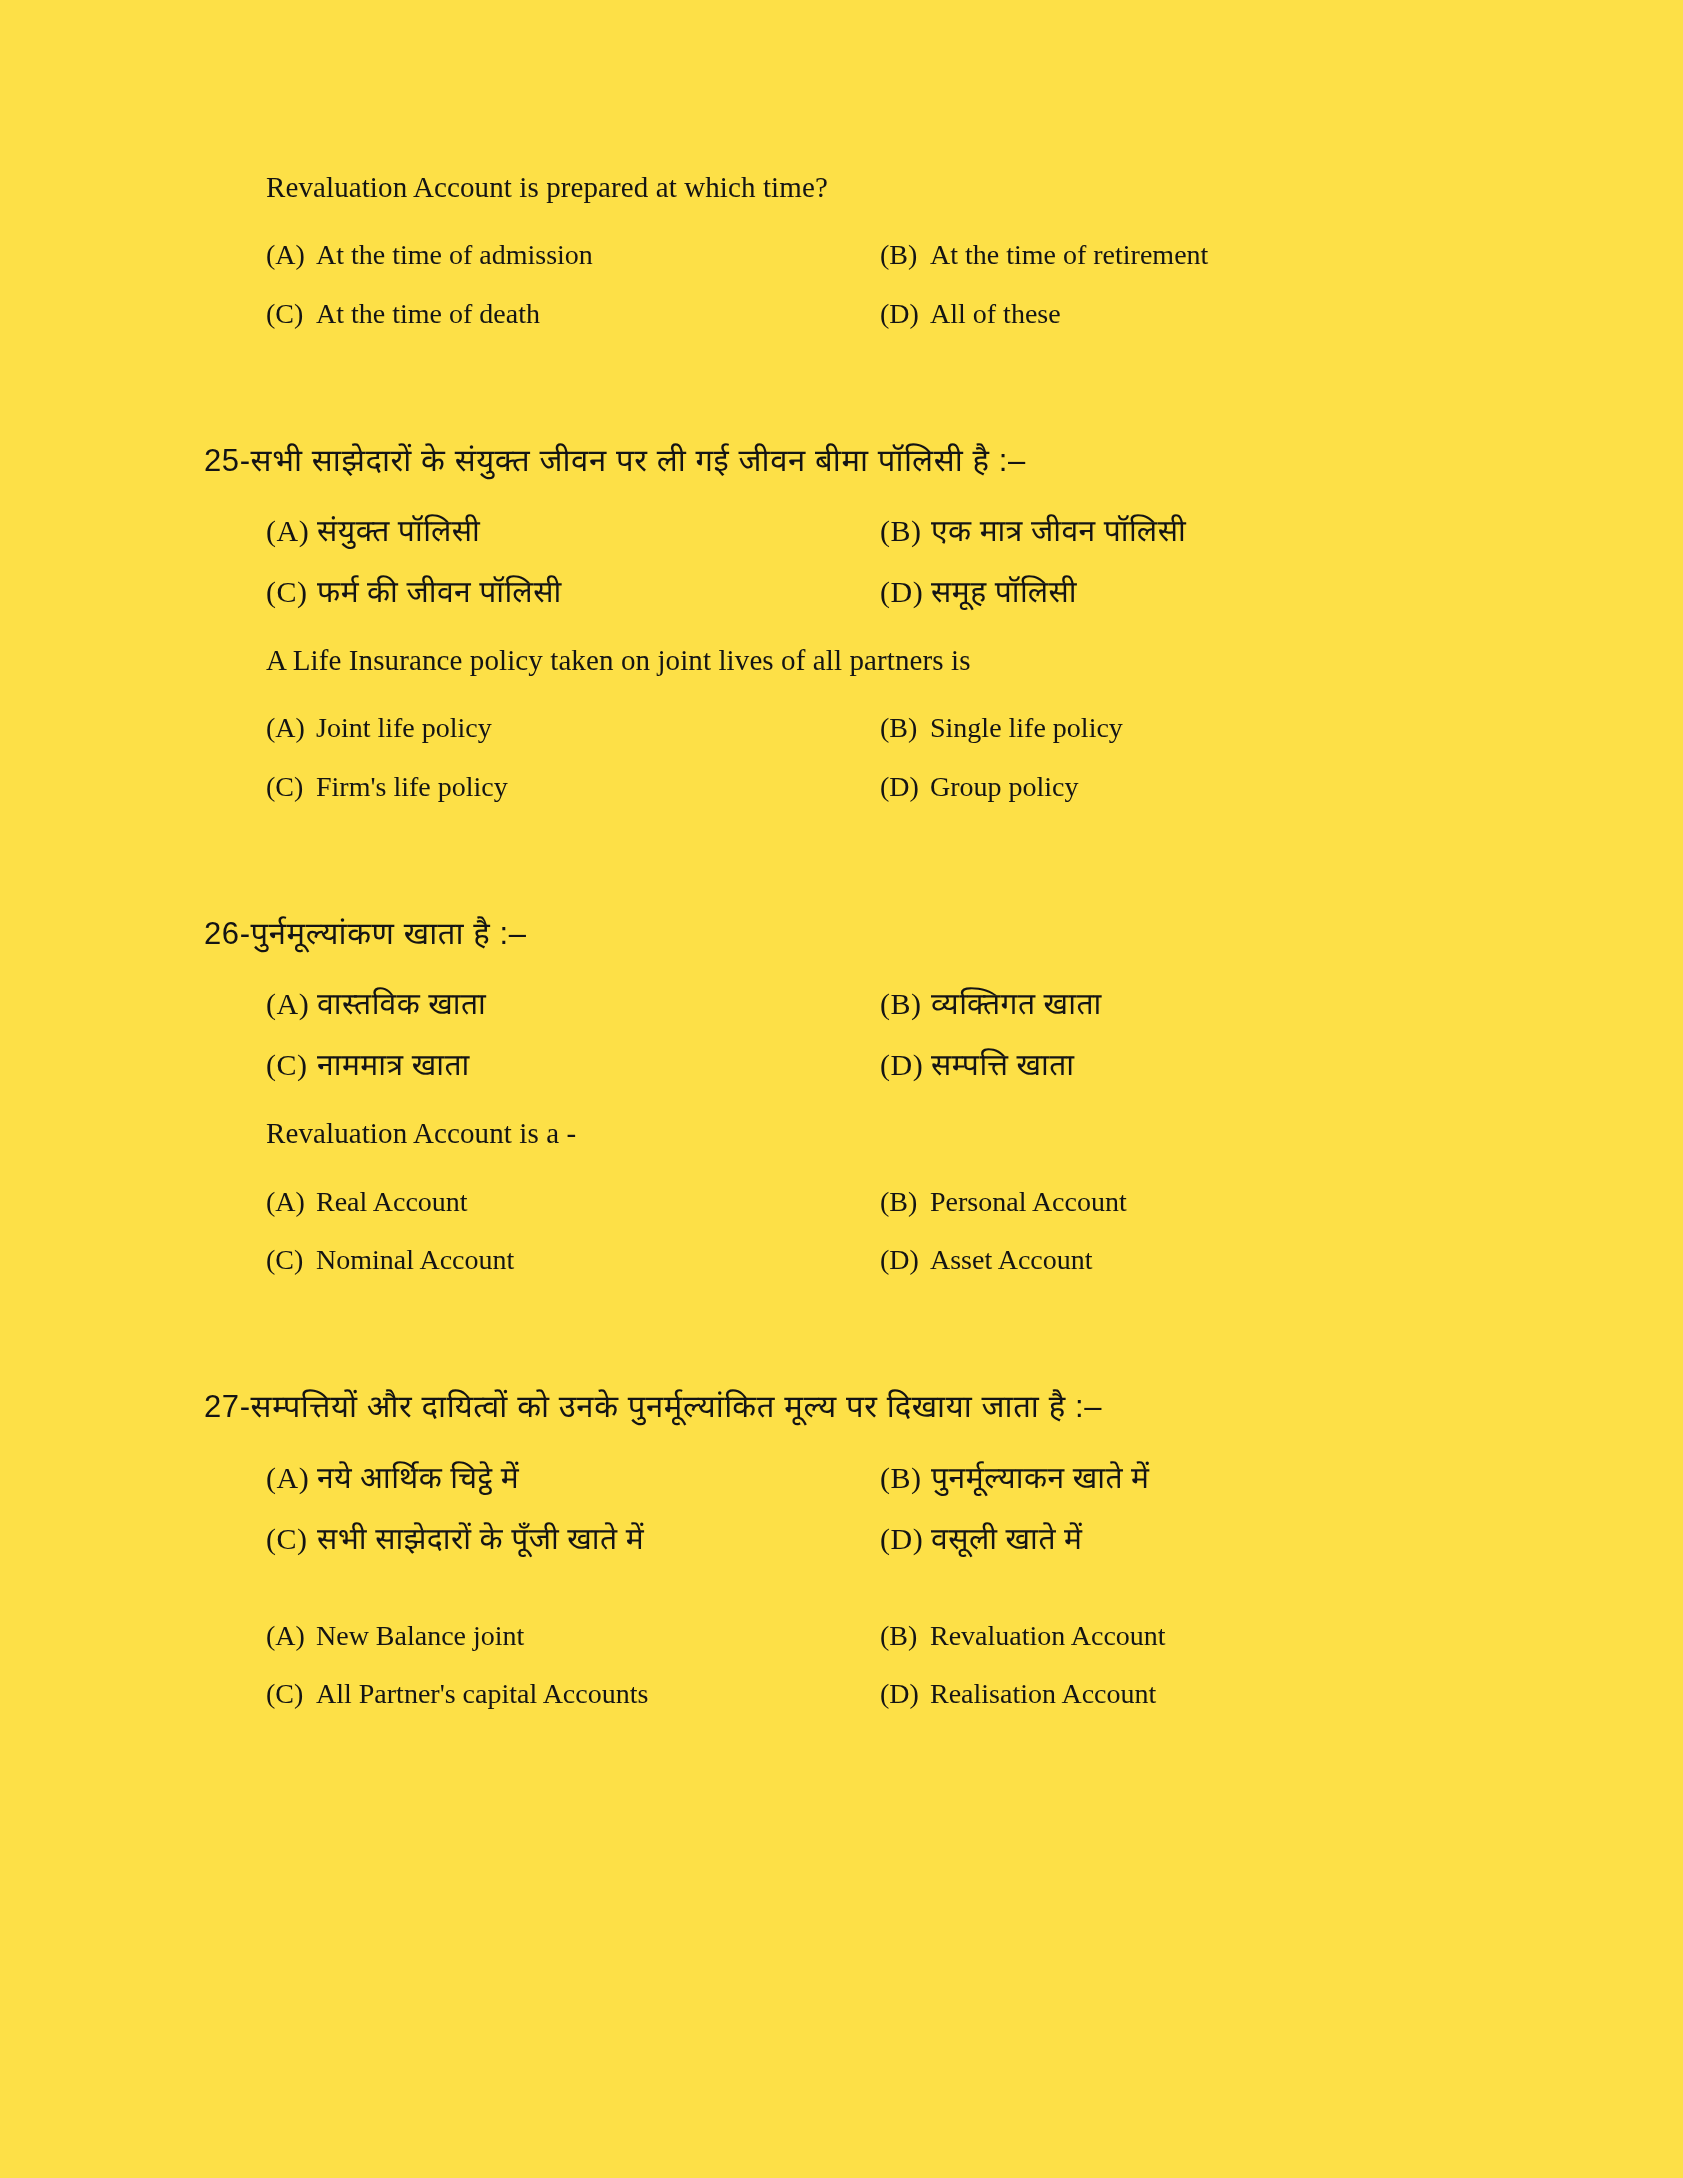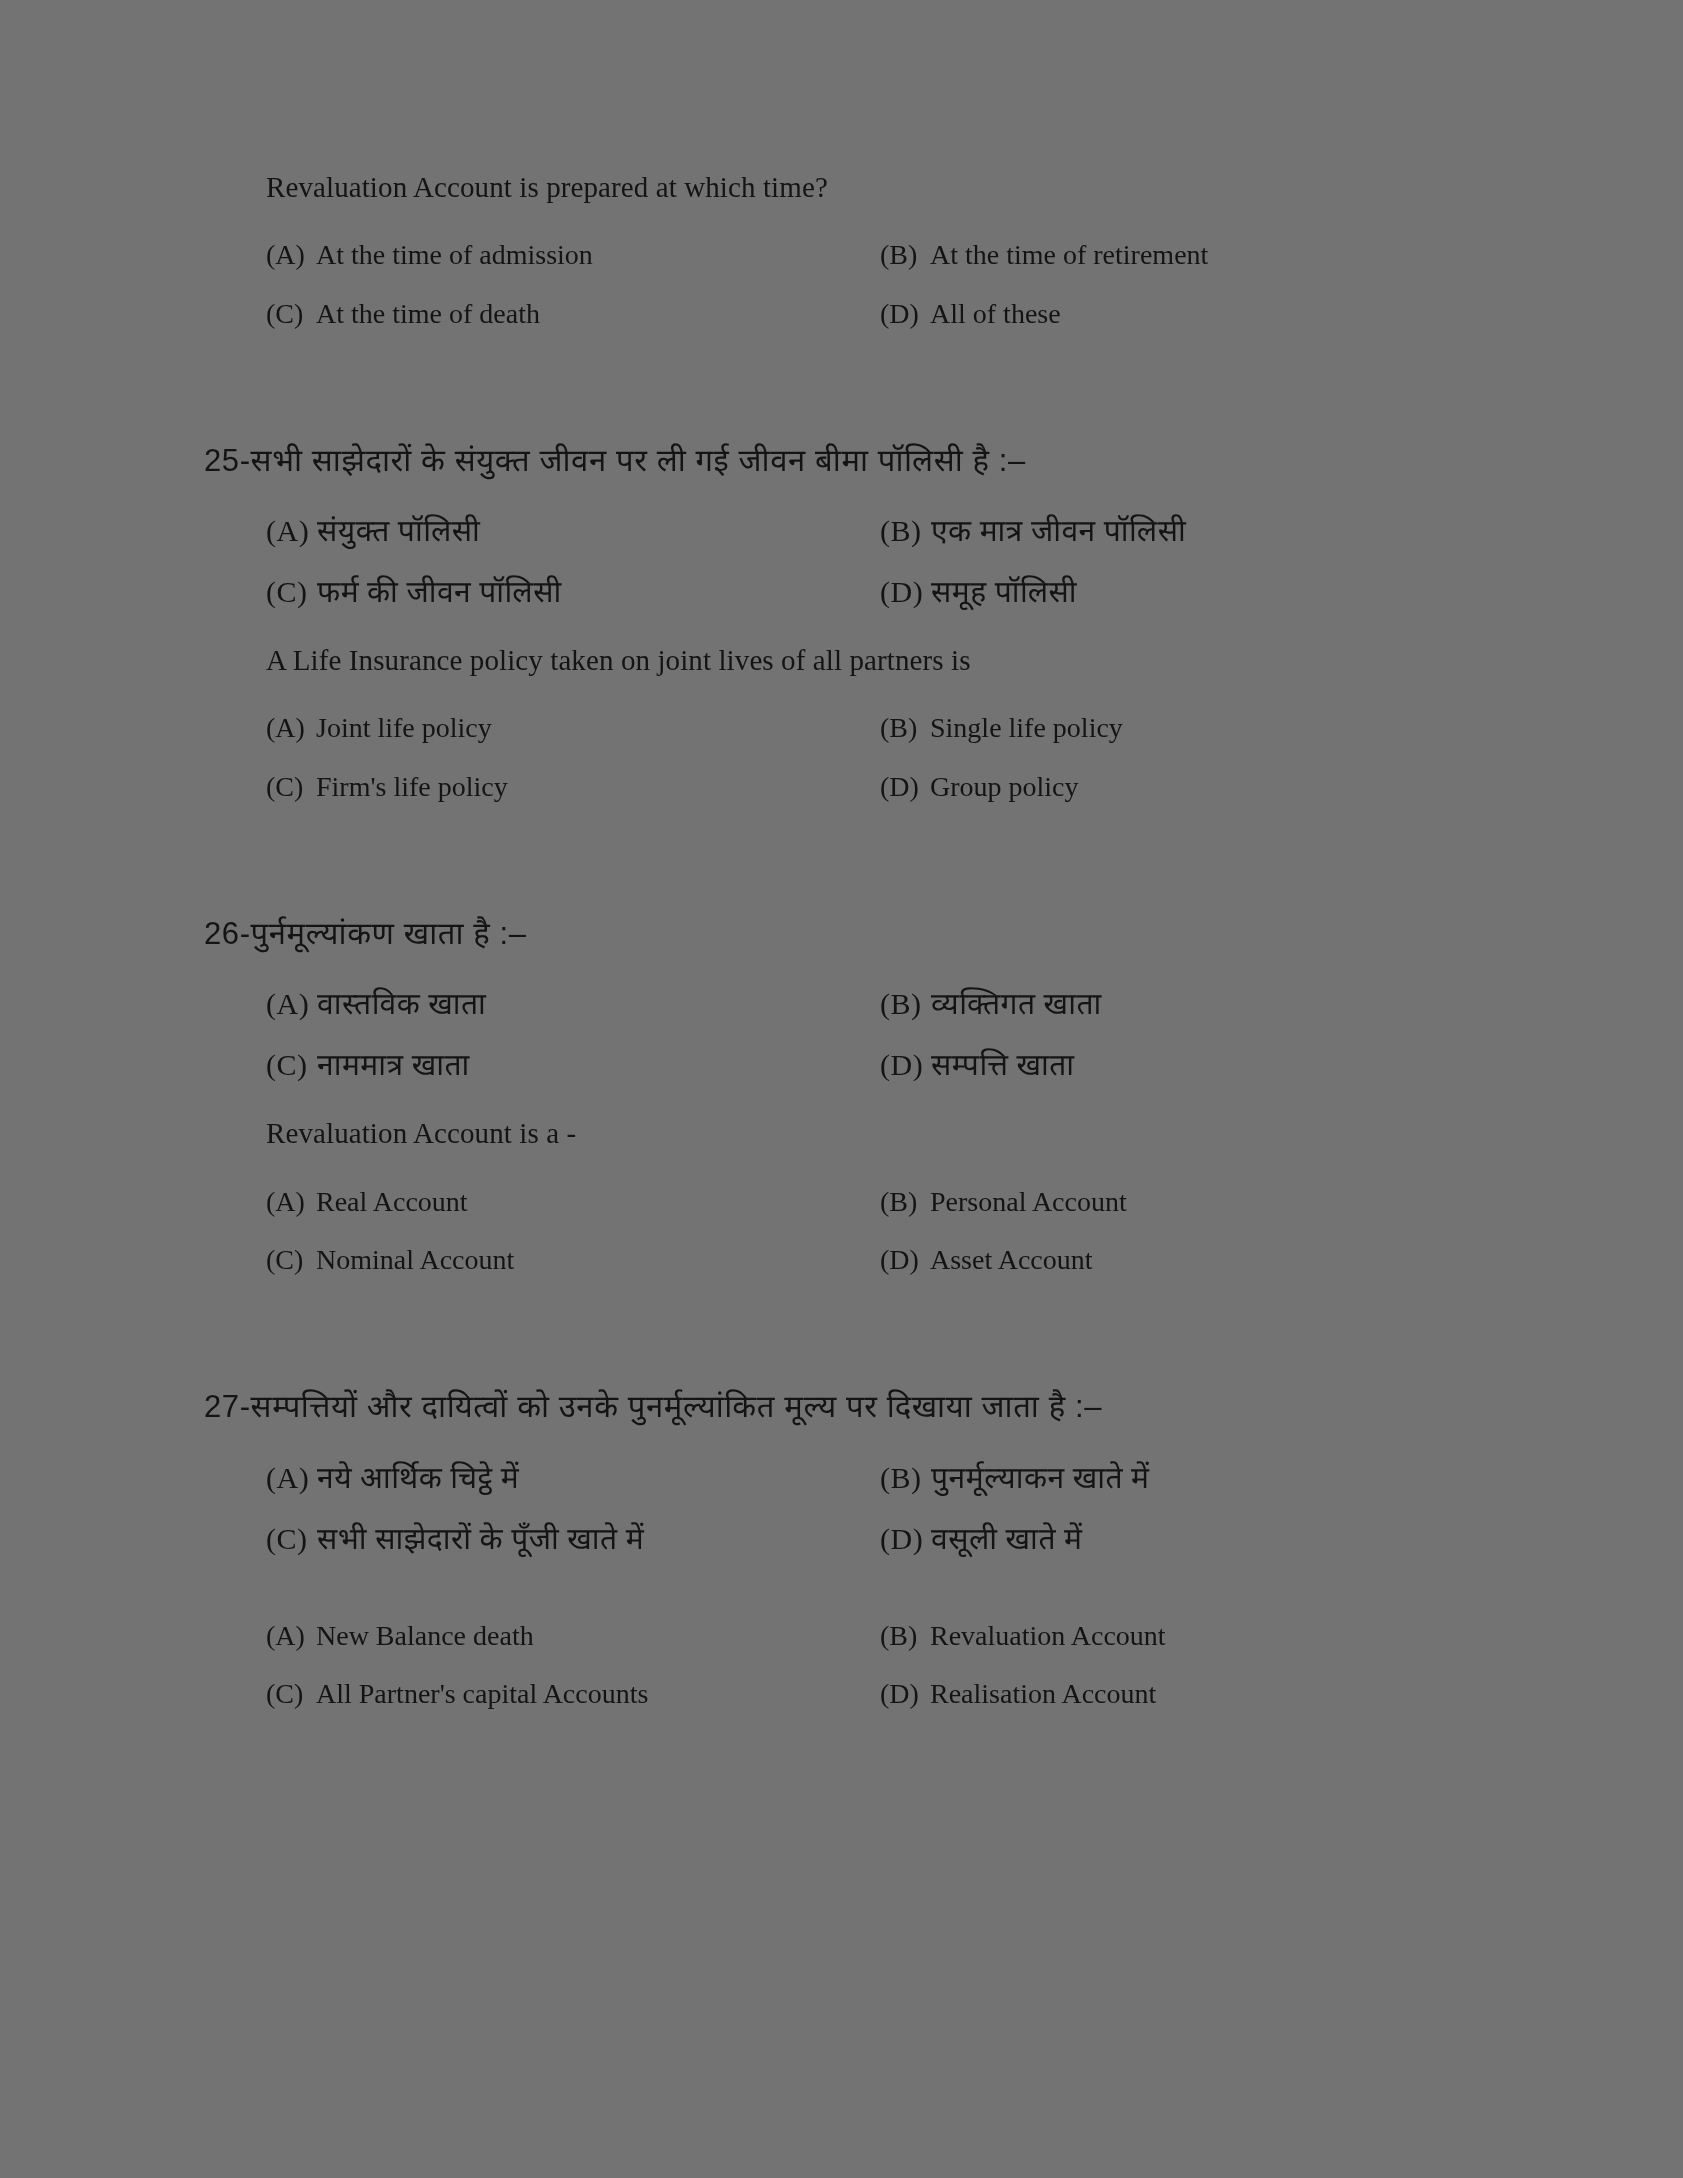--- a/index.html
+++ b/index.html
@@ -13,21 +13,21 @@
     height: 2178px;
     position: relative;
     font-family: "Liberation Serif", "DejaVu Serif", serif;
     color: #141414;
     overflow: hidden;
   }
 
   .page {
     position: absolute;
     inset: 0;
-    background: #737373;
+    background: #fde047;
     padding: 0;
   }
 
   .content {
     position: absolute;
     left: 0;
     top: 0;
     right: 0;
     padding: 168px 208px 0 238px;
     box-sizing: border-box;
@@ -325,21 +325,21 @@
       </div>
 
       <div class="gap-md"></div>
 
 
       <div class="gap-md"></div>
 
       <div class="options">
         <div class="opt">
           <span class="tag">(A)</span>
-          <span class="txt">New Balance death</span>
+          <span class="txt">New Balance joint</span>
         </div>
         <div class="opt">
           <span class="tag">(B)</span>
           <span class="txt">Revaluation Account</span>
         </div>
       </div>
 
       <div class="row-gap"></div>
 
       <div class="options">

